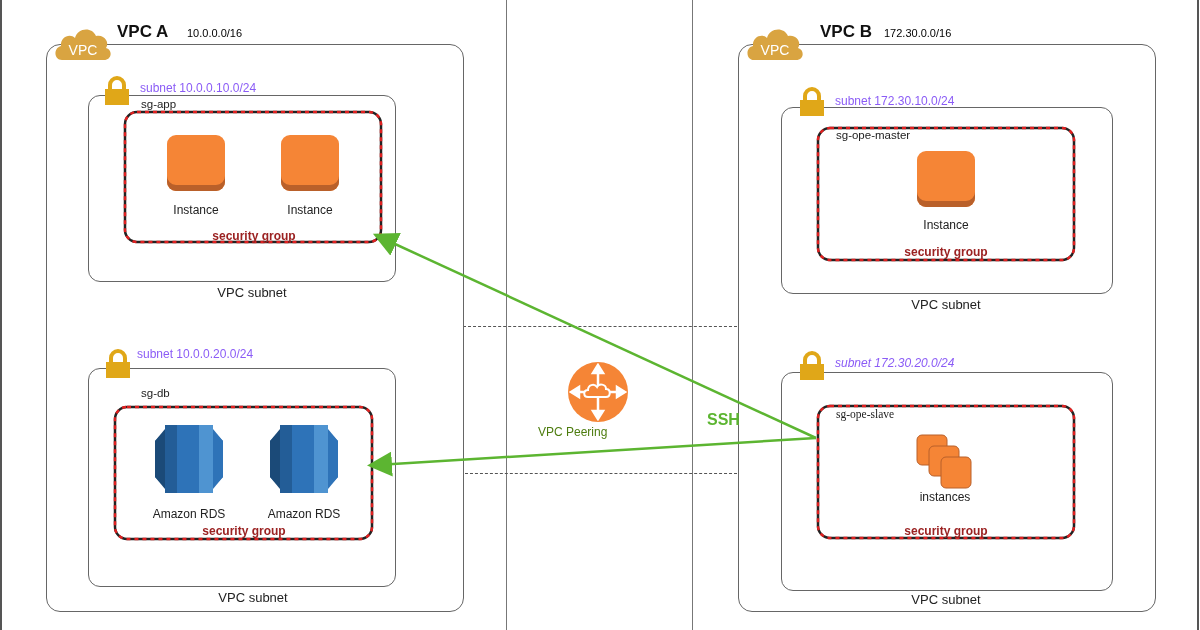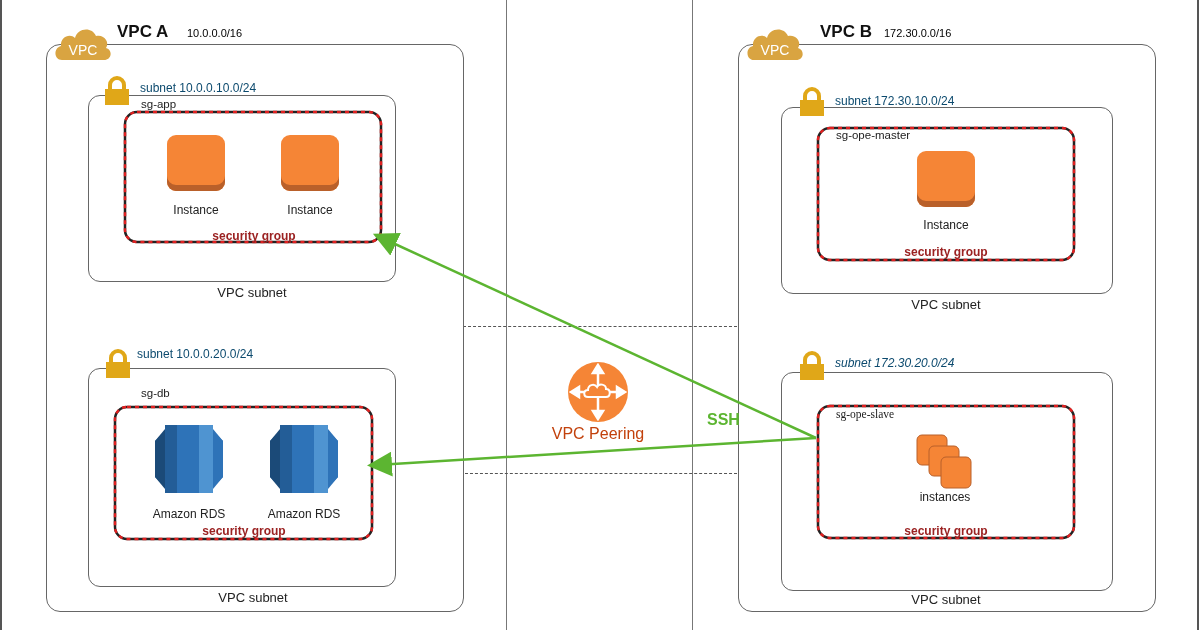--- a/index.html
+++ b/index.html
@@ -7,30 +7,30 @@
   .abs { position:absolute; }
   .vline { position:absolute; top:0; width:0; height:630px; border-left:2px solid #555; }
   .vline.light { border-left:1.5px solid #777; }
   .hdash { position:absolute; height:0; border-top:1.5px dashed #555; }
   .vpc-box { position:absolute; border:1.5px solid #666; border-radius:14px; background:transparent; }
   .subnet-box { position:absolute; border:1.5px solid #666; border-radius:12px; }
   .sg-box { position:absolute; border-radius:12px; }
   .sg-box svg { position:absolute; left:0; top:0; overflow:visible; }
   .vpc-title { position:absolute; font-weight:bold; font-size:17px; color:#111; }
   .vpc-cidr { position:absolute; font-size:11px; color:#000000; }
-  .subnet-label { position:absolute; font-size:12px; color:#0c4a6e; }
+  .subnet-label { position:absolute; font-size:12px; color:#8b5cf6; }
   .sg-name { position:absolute; font-size:11.5px; color:#222; }
   .sg-caption { position:absolute; font-size:12px; font-weight:bold; color:#9b2222; width:160px; text-align:center; }
   .subnet-caption { position:absolute; font-size:13px; color:#222; width:200px; text-align:center;margin-top:20px; }
   .res-label { position:absolute; font-size:12px; color:#222; width:100px; text-align:center; }
   .inst { position:absolute; width:58px; height:56px; border-radius:9px; background:#f58536; box-shadow: inset 0 -6px 0 #b9602a; }
   .lock { position:absolute; width:30px; height:30px; }
   .cloud { position:absolute; width:62px; height:42px; }
   .ssh-label { position:absolute; font-weight:bold; font-size:16px; color:#5cb531; }
-  .peer-label { position:absolute; font-size:16px; color:#c2410c; width:120px; text-align:center; }
+  .peer-label { position:absolute; font-size:12px; color:#4d7c0f; width:120px; text-align:left; }
 </style>
 </head>
 <body>
 
 <div class="vline" style="left:0px;"></div>
 <div class="vline light" style="left:506px;"></div>
 <div class="vline light" style="left:692px;"></div>
 <div class="vline" style="left:1197px;"></div>
 
 <div class="hdash" style="left:463px; top:326px; width:274px;"></div>

